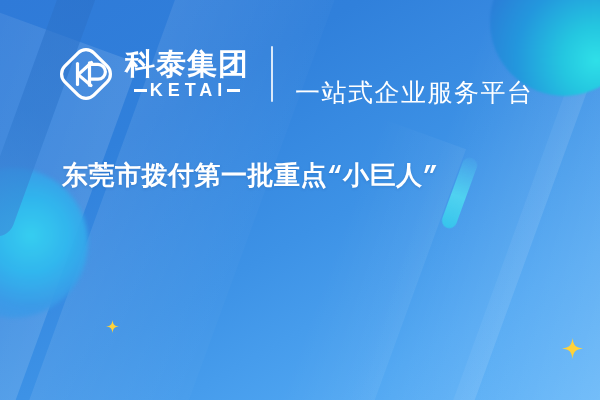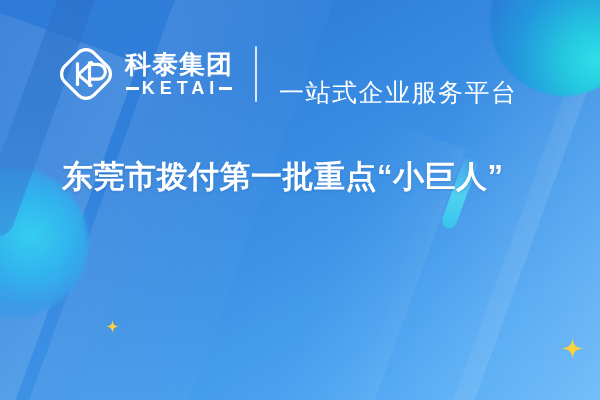--- a/index.html
+++ b/index.html
@@ -107,21 +107,21 @@
   }
   .logo-mark { width: 56px; height: 56px; flex: none; }
   .logo-words {
     margin-left: 11px;
     display: flex;
     flex-direction: column;
     align-items: center;
   }
   .logo-cn {
     color: #ffffff;
-    font-size: 26px;
+    font-size: 30px;
     font-weight: 700;
     letter-spacing: 1px;
     line-height: 1.02;
     white-space: nowrap;
   }
   .logo-en-row {
     display: flex;
     align-items: center;
     margin-top: 2px;
   }
@@ -168,26 +168,27 @@
   }
 
   
   .title-block {
     position: absolute;
     left: 62px; top: 152px;
     width: 500px;
   }
   .title-line {
     color: #ffffff;
-    font-size: 31px;
+    font-size: 26px;
     font-weight: 700;
     letter-spacing: 0.5px;
     line-height: 50px;
     white-space: nowrap;
     text-shadow: 0 1px 3px rgba(20,70,140,0.22);
+    font-family: Liberation Mono, monospace;
   }
 
   
   .sparkle { position: absolute; }
   .sparkle svg { display: block; }
   .sparkle-1 { left: 106px; top: 320px; }
   .sparkle-2 { left: 562px; top: 338px; }
 </style>
 </head>
 <body>

